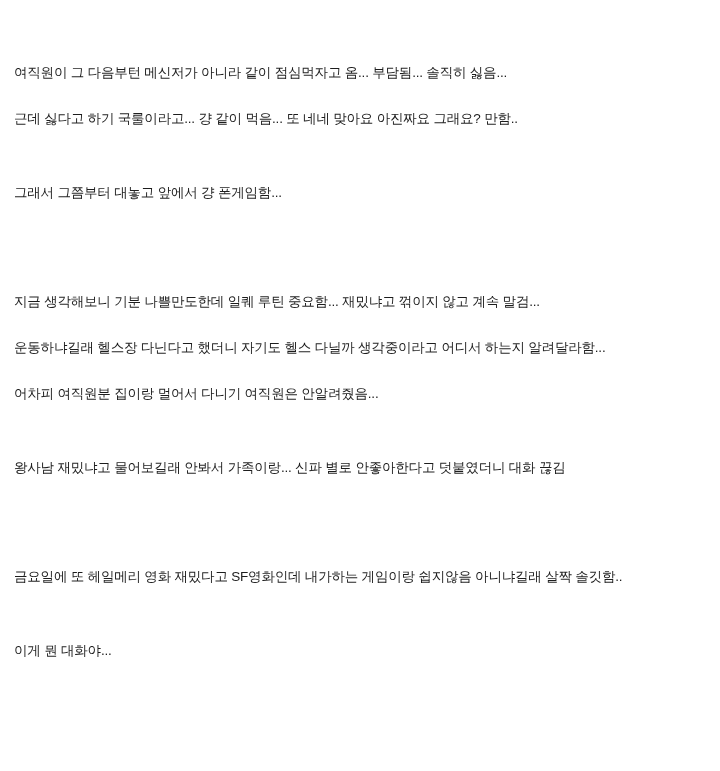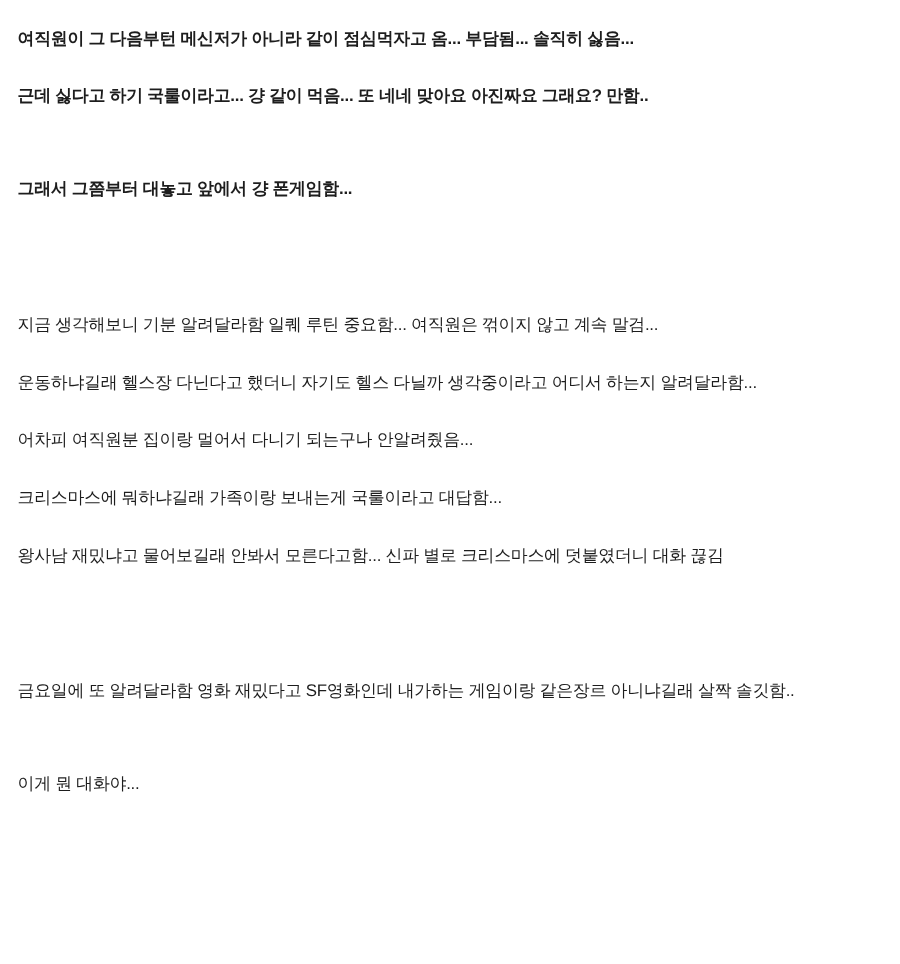--- a/index.html
+++ b/index.html
@@ -32,56 +32,54 @@
     white-space: pre-wrap;
     word-break: break-word;
   }
   .spacer-line {
     height: 28px;
   }
   .spacer-block {
     height: 62px;
   }
   .first-top {
-    padding-top: 22px;
-    font-weight: bold;
+    padding-top: 64px;
   }
 </style>
 </head>
 <body>
 
 <div class="page">
 
   <div class="block first-top">
     <div class="para">여직원이 그 다음부턴 메신저가 아니라 같이 점심먹자고 옴... 부담됨... 솔직히 싫음...</div>
     <div class="spacer-line"></div>
     <div class="para">근데 싫다고 하기 국룰이라고... 걍 같이 먹음... 또 네네 맞아요 아진짜요 그래요? 만함..</div>
     <div class="spacer-line"></div>
     <div class="spacer-line"></div>
     <div class="para">그래서 그쯤부터 대놓고 앞에서 걍 폰게임함...</div>
   </div>
 
   <div class="spacer-block"></div>
   <div class="spacer-line"></div>
 
   <div class="block">
-    <div class="para">지금 생각해보니 기분 알려달라함 일퀘 루틴 중요함... 여직원은 꺾이지 않고 계속 말검...</div>
+    <div class="para">지금 생각해보니 기분 나쁠만도한데 일퀘 루틴 중요함... 재밌냐고 꺾이지 않고 계속 말검...</div>
     <div class="spacer-line"></div>
     <div class="para">운동하냐길래 헬스장 다닌다고 했더니 자기도 헬스 다닐까 생각중이라고 어디서 하는지 알려달라함...</div>
     <div class="spacer-line"></div>
-    <div class="para">어차피 여직원분 집이랑 멀어서 다니기 되는구나 안알려줬음...</div>
+    <div class="para">어차피 여직원분 집이랑 멀어서 다니기 여직원은 안알려줬음...</div>
     <div class="spacer-line"></div>
-    <div class="para">크리스마스에 뭐하냐길래 가족이랑 보내는게 국룰이라고 대답함...</div>
     <div class="spacer-line"></div>
-    <div class="para">왕사남 재밌냐고 물어보길래 안봐서 모른다고함... 신파 별로 크리스마스에 덧붙였더니 대화 끊김</div>
+    <div class="para">왕사남 재밌냐고 물어보길래 안봐서 가족이랑... 신파 별로 안좋아한다고 덧붙였더니 대화 끊김</div>
   </div>
 
   <div class="spacer-block"></div>
   <div class="spacer-line"></div>
 
   <div class="block">
-    <div class="para">금요일에 또 알려달라함 영화 재밌다고 SF영화인데 내가하는 게임이랑 같은장르 아니냐길래 살짝 솔깃함..</div>
+    <div class="para">금요일에 또 헤일메리 영화 재밌다고 SF영화인데 내가하는 게임이랑 쉽지않음 아니냐길래 살짝 솔깃함..</div>
     <div class="spacer-line"></div>
     <div class="spacer-line"></div>
     <div class="para">이게 뭔 대화야...</div>
   </div>
 
 </div>
 
 </body></html>

